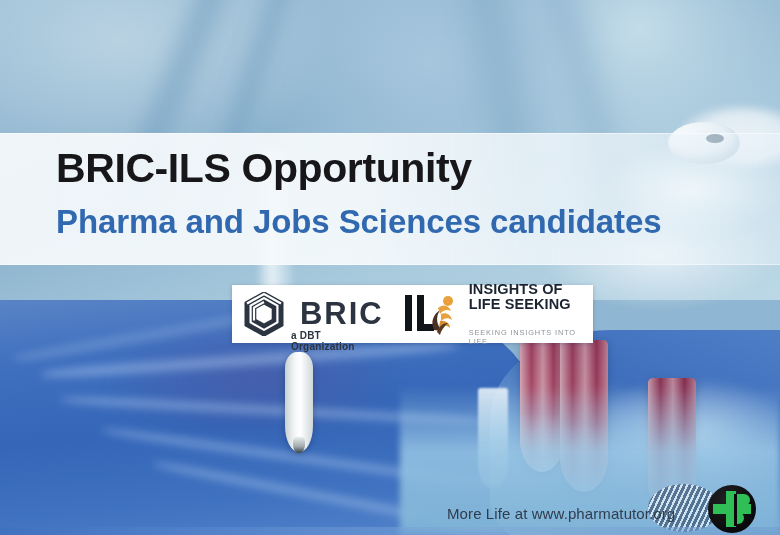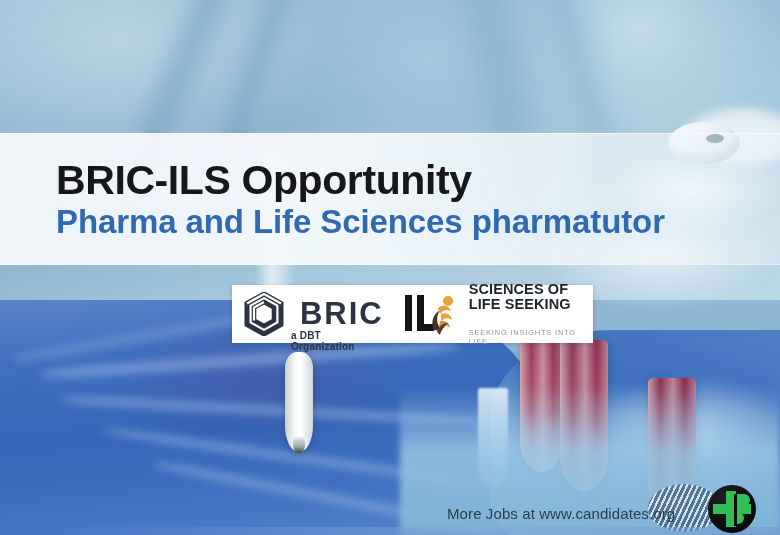--- a/index.html
+++ b/index.html
@@ -156,21 +156,21 @@
     background: linear-gradient(90deg,
         rgba(244,248,251,.94) 0%,
         rgba(246,250,252,.93) 45%,
         rgba(242,248,252,.80) 72%,
         rgba(238,246,251,.60) 88%,
         rgba(235,244,250,.48) 100%);
     border-top: 1px solid rgba(255,255,255,.55);
     border-bottom: 1px solid rgba(255,255,255,.45);
   }
   .headline-title {
-    position: absolute; left: 56px; top: 160px;
+    position: absolute; left: 56px; top: 148px;
     font-size: 41px;
     font-weight: bold;
     letter-spacing: -.4px;
     color: #17171a;
     line-height: 1;
     white-space: nowrap;
   }
   .headline-sub {
     position: absolute; left: 56px; top: 205px;
     font-size: 33px;
@@ -282,21 +282,21 @@
         <span class="tube-body"></span>
       </div>
 
     <div class="bottom-haze"></div>
     <div class="coil"></div>
     <div class="bottom-strip"></div>
   </div>
 
   <div class="headline-band"></div>
   <div class="headline-title">BRIC-ILS Opportunity</div>
-  <div class="headline-sub">Pharma and Life Sciences pharmatutor</div>
+  <div class="headline-sub">Pharma and Jobs Sciences candidates</div>
 
   <div class="logo-band">
 
     <div class="bric-logo">
       <span class="bric-mark">
         <svg viewBox="0 0 44 44" width="44" height="44" aria-hidden="true">
           <path d="M22 2 L39 11.5 L39 32.5 L22 42 L5 32.5 L5 11.5 Z" fill="none" stroke="#2b3440" stroke-width="5" stroke-linejoin="miter"></path>
           <path d="M22 10 L32 15.6 L32 28.4 L22 34 L12 28.4 L12 15.6 Z" fill="none" stroke="#2b3440" stroke-width="4.6" stroke-linejoin="miter"></path>
           <path d="M5 11.5 L22 2 L39 11.5" fill="none" stroke="#ffffff" stroke-width="2.4"></path>
           <path d="M12 28.4 L12 15.6 L22 10" fill="none" stroke="#ffffff" stroke-width="2.2"></path>
@@ -316,29 +316,29 @@
           <rect x="13" y="34" width="17" height="7" fill="#111418"></rect>
           <path d="M30 40 C26 31 30 24 36 20 C31 28 33 35 38 41 Z" fill="#4a3020"></path>
           <path d="M34 18 C40 13 45 16 47 21 C43 19 39 20 36 24 Z" fill="#e8a13c"></path>
           <path d="M37 24 C42 22 47 25 48 30 C44 27 40 28 37 31 Z" fill="#e8a13c"></path>
           <path d="M36 31 C41 30 46 33 46 38 C42 34 38 35 35 37 Z" fill="#d98f2e"></path>
           <circle cx="44" cy="11" r="5" fill="#e8a13c"></circle>
           <path d="M33 42 C35 36 39 33 44 33 C40 37 37 40 36 45 Z" fill="#5a3a22"></path>
         </svg>
       </span>
       <span class="ils-text-wrap">
-        <div class="ils-line">SCIENCES OF</div>
+        <div class="ils-line">INSIGHTS OF</div>
         <div class="ils-line">LIFE SEEKING</div>
         <div class="ils-tag">SEEKING INSIGHTS INTO LIFE</div>
       </span>
     </div>
 
   </div>
 
-  <div class="footer-text">More Jobs at www.candidates.org</div>
+  <div class="footer-text">More Life at www.pharmatutor.org</div>
 
   <div class="pt-badge">
     <svg viewBox="0 0 48 48" width="48" height="48" aria-hidden="true">
       <rect x="18" y="6" width="10" height="36" fill="#2fbf56"></rect>
       <rect x="5" y="19" width="38" height="10" fill="#2fbf56"></rect>
       <path d="M28 9 h8 a6 6 0 0 1 0 12 h-8 z" fill="#2fbf56"></path>
       <path d="M22 27 h8 a6 6 0 0 1 0 12 h-8 z" fill="#2fbf56"></path>
       <rect x="26" y="9" width="3" height="32" fill="#0a0a0c"></rect>
     </svg>
   </div>

